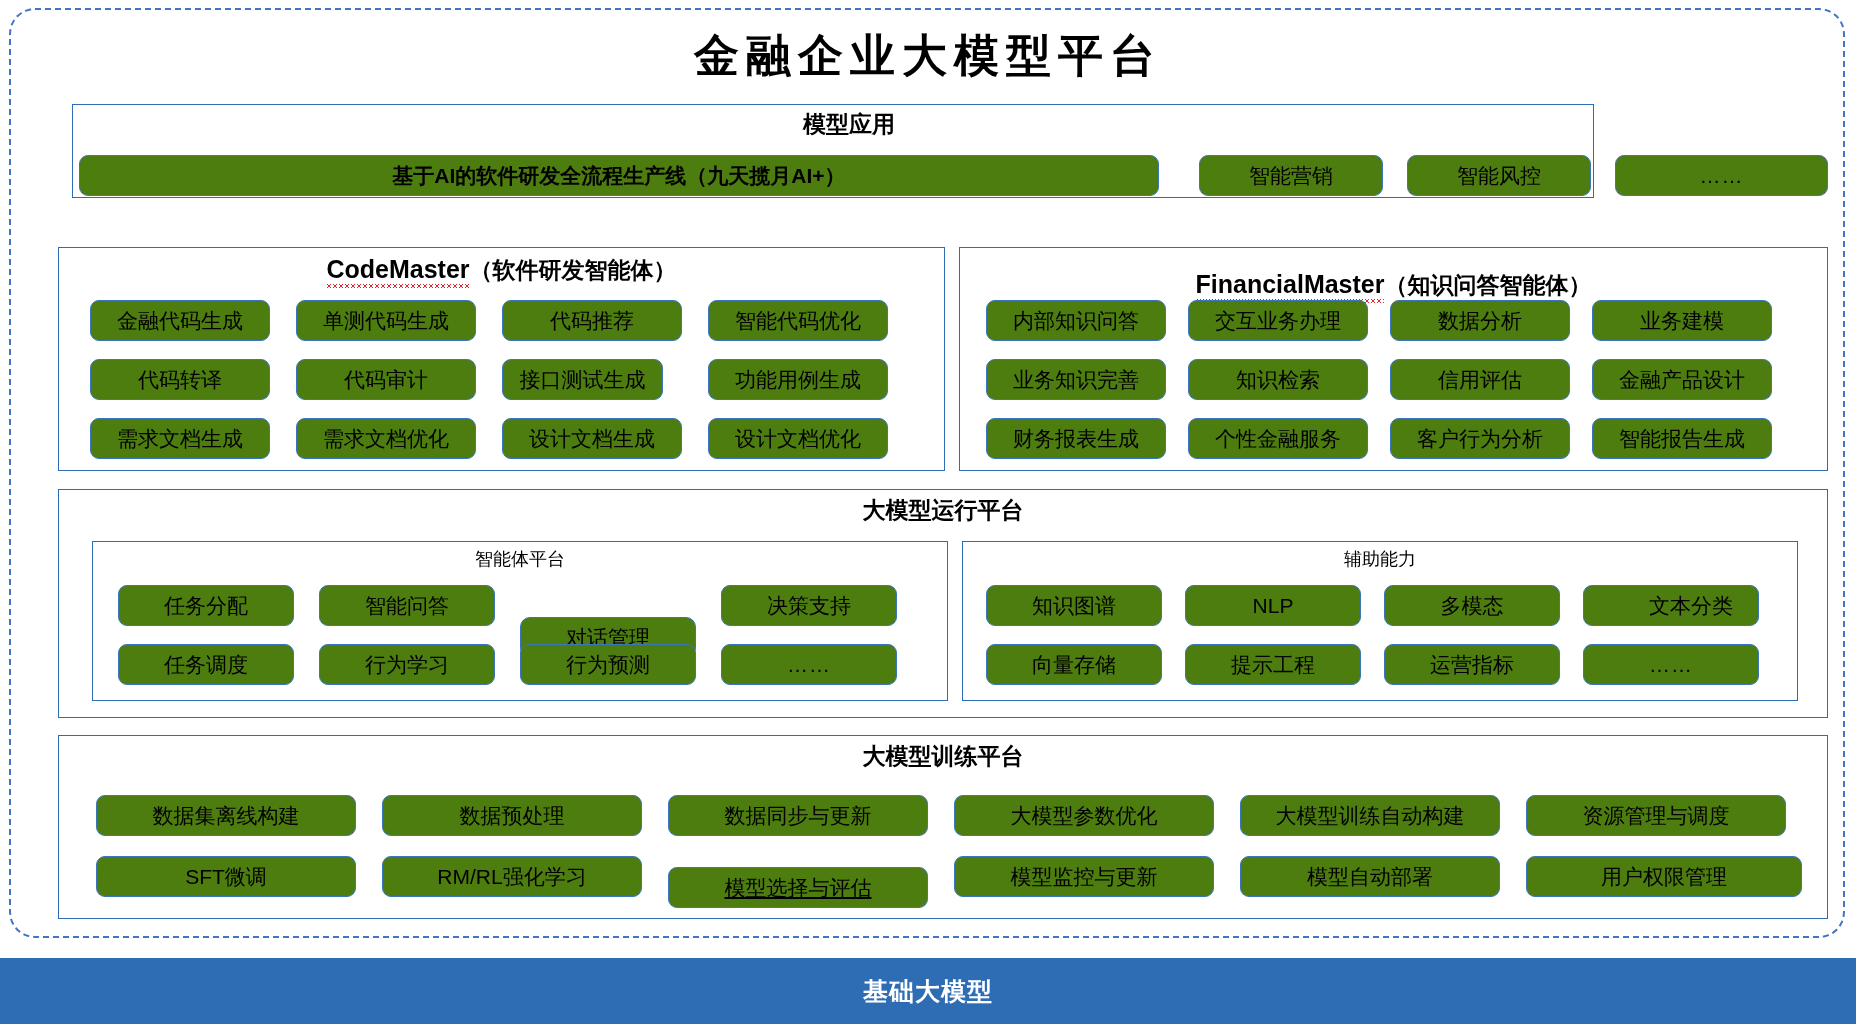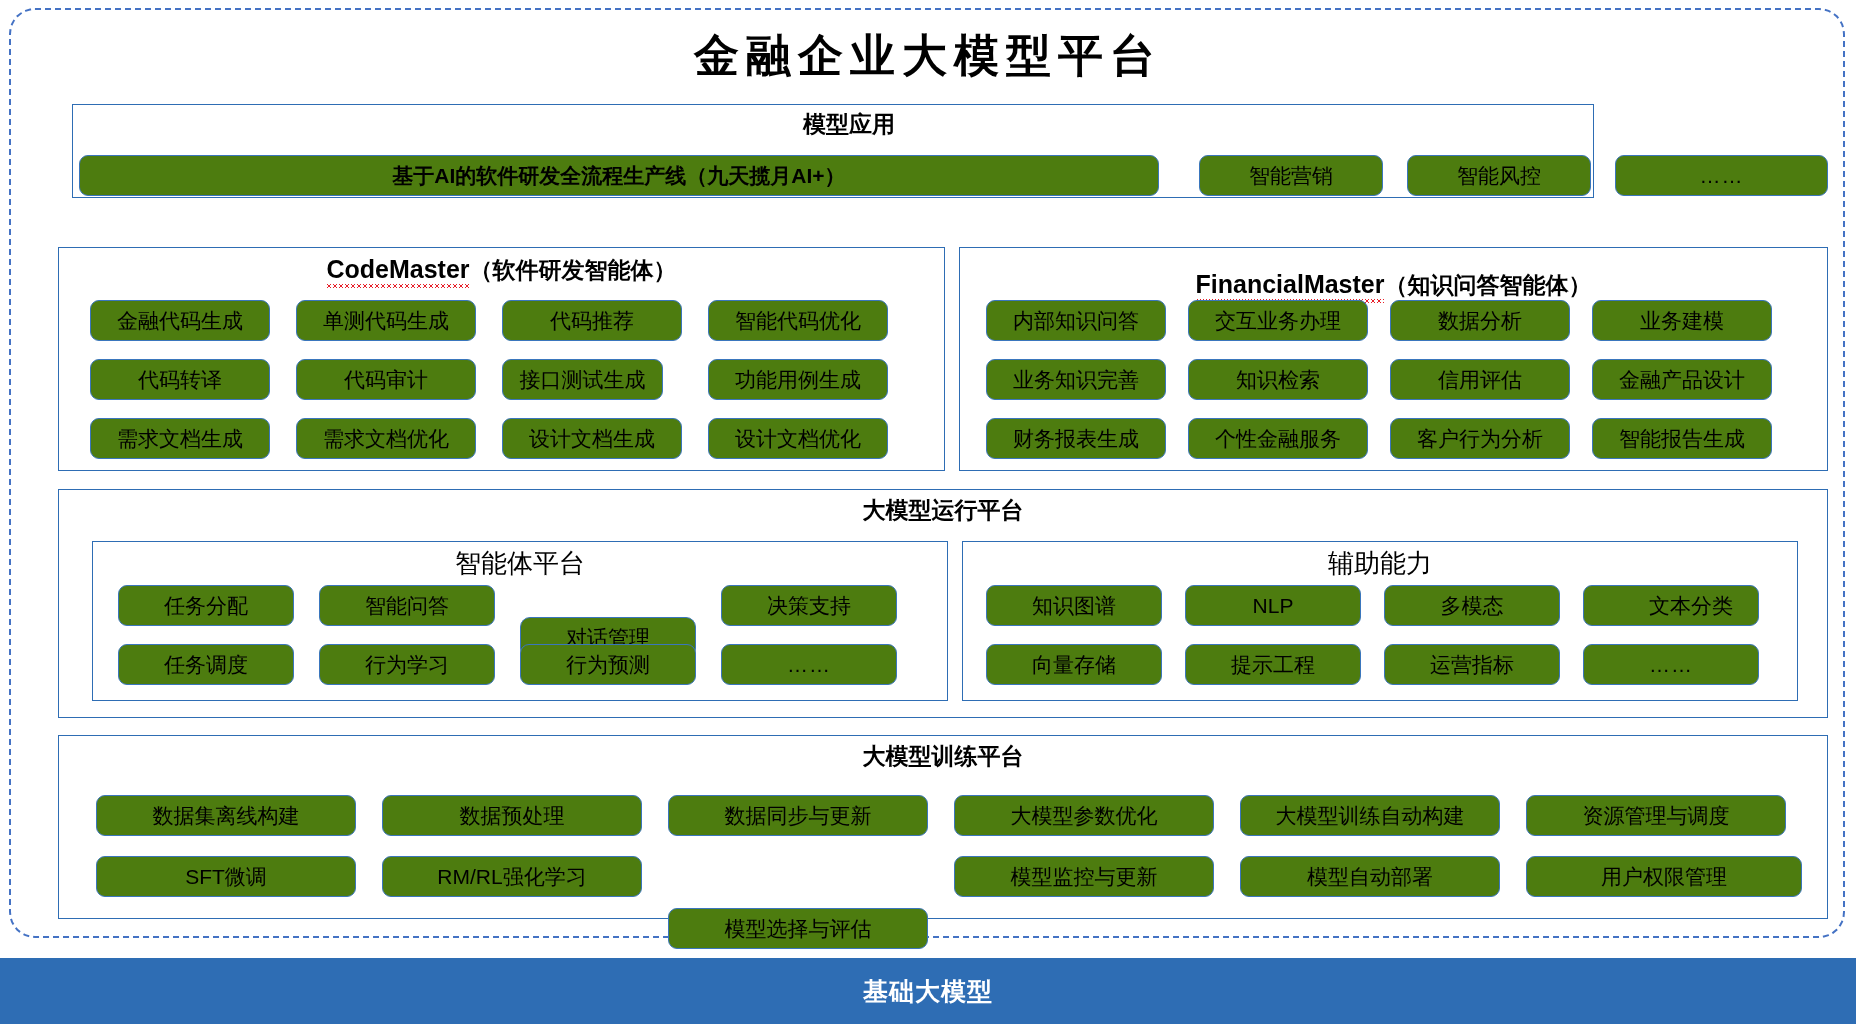--- a/index.html
+++ b/index.html
@@ -51,21 +51,21 @@
   .panel-title {
     text-align: center;
     font-size: 23px;
     font-weight: 700;
     color: #000000;
     white-space: nowrap;
     line-height: 1;
   }
   .subpanel-title {
     text-align: center;
-    font-size: 26px;
+    font-size: 18px;
     font-weight: 400;
     color: #000000;
     white-space: nowrap;
     line-height: 1;
   }
   .panel-title .latin {
     font-size: 25px;
     font-weight: 700;
     position: relative;
   }
@@ -209,20 +209,20 @@
   <div class="panel-title" style="margin-top:9px;">大模型训练平台</div>
 </div>
 <div class="pill" style="left:96px; top:795px; width:260px; height:41px;">数据集离线构建</div>
 <div class="pill" style="left:382px; top:795px; width:260px; height:41px;">数据预处理</div>
 <div class="pill" style="left:668px; top:795px; width:260px; height:41px;">数据同步与更新</div>
 <div class="pill" style="left:954px; top:795px; width:260px; height:41px;">大模型参数优化</div>
 <div class="pill" style="left:1240px; top:795px; width:260px; height:41px;">大模型训练自动构建</div>
 <div class="pill" style="left:1526px; top:795px; width:260px; height:41px;">资源管理与调度</div>
 <div class="pill" style="left:96px; top:856px; width:260px; height:41px;">SFT微调</div>
 <div class="pill" style="left:382px; top:856px; width:260px; height:41px;">RM/RL强化学习</div>
-<div class="pill" style="left:668px; top:908px; width:260px; height:41px;">模型选择与评估</div>
+<div class="pill" style="left:668px; top:867px; width:260px; height:41px;text-decoration:underline;">模型选择与评估</div>
 <div class="pill" style="left:954px; top:856px; width:260px; height:41px;">模型监控与更新</div>
 <div class="pill" style="left:1240px; top:856px; width:260px; height:41px;">模型自动部署</div>
 <div class="pill" style="left:1526px; top:856px; width:276px; height:41px;">用户权限管理</div>
 
 <div class="base-bar">
   <span class="base-bar-label">基础大模型</span>
 </div>
 
 </body></html>

